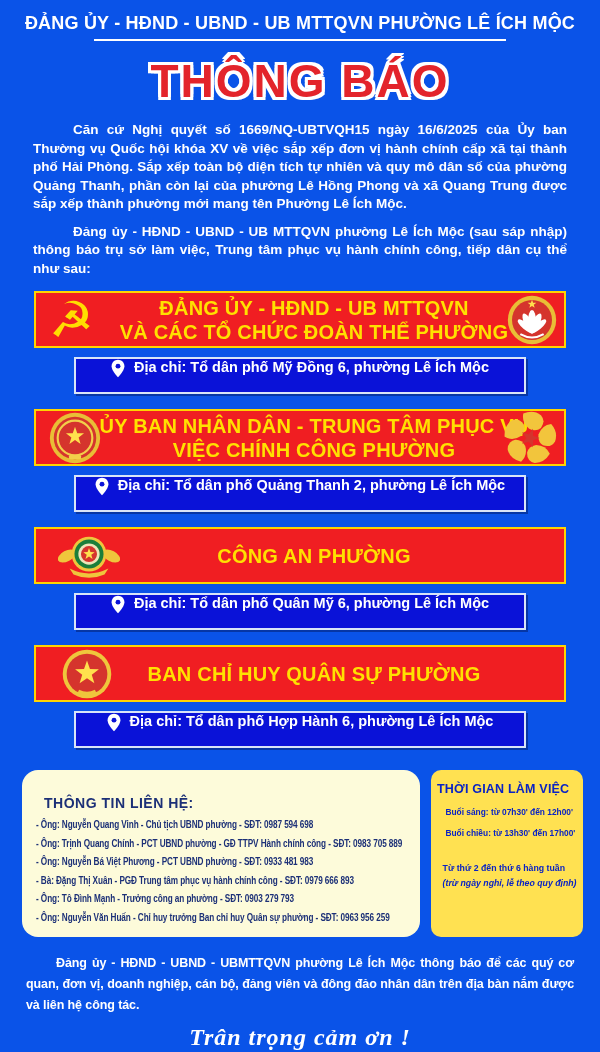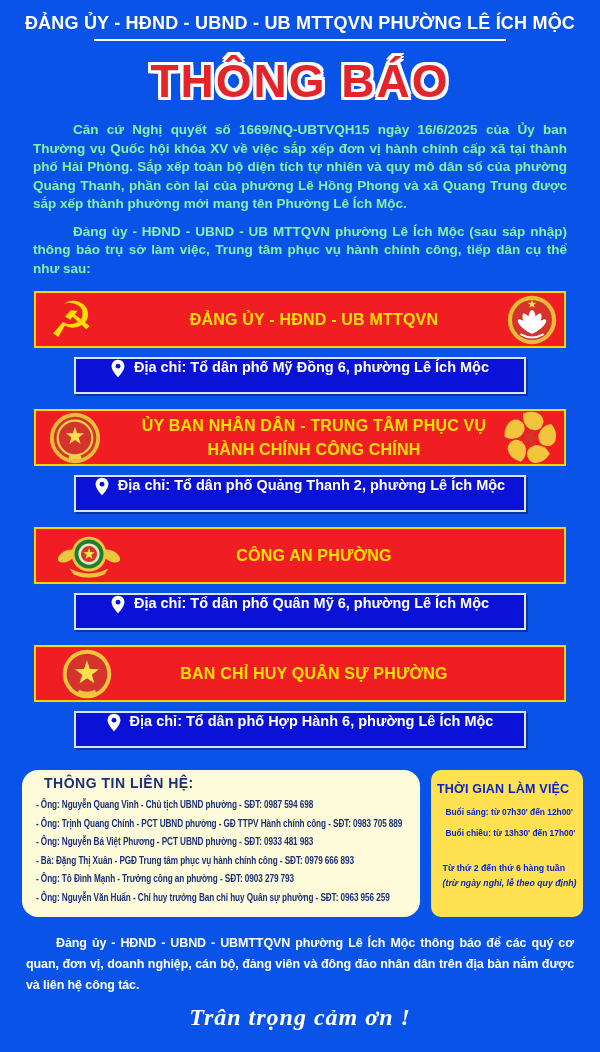--- a/index.html
+++ b/index.html
@@ -14,49 +14,49 @@
     font-size:18px; font-weight:bold; white-space:nowrap; letter-spacing:0.2px;
   }
   .org-underline { width:412px; height:2px; background:#ffffff; margin:5px auto 0; }
   .main-title {
     text-align:center; font-size:46px; font-weight:800; color:#E3242B;
     letter-spacing:2px; margin-top:14px; line-height:52px;
     text-shadow:-3px -3px 0 #fff, 3px -3px 0 #fff, -3px 3px 0 #fff, 3px 3px 0 #fff,
                  0 -3px 0 #fff, 0 3px 0 #fff, -3px 0 0 #fff, 3px 0 0 #fff;
   }
   .intro {
-    color:#86efac; font-weight:bold; font-size:13.5px; line-height:18.5px;
+    color:#ffffff; font-weight:bold; font-size:13.5px; line-height:18.5px;
     text-align:justify; margin:14px 33px 0; text-indent:40px;
   }
   .intro.p2 { margin-top:9px; }
   .section { margin-top:15px; }
   .section.first { margin-top:13px; }
   .banner {
     position:relative; margin:0 34px; height:53px;
     background:#F01E22; border:2.5px solid #FFD400;
     display:flex; align-items:center; justify-content:center;
   }
   .banner-title {
     text-align:center; color:#FFE100; font-weight:800;
-    font-size:16px; line-height:24px; letter-spacing:0.2px; white-space:nowrap;margin-left:28px;
+    font-size:20px; line-height:24px; letter-spacing:0.2px; white-space:nowrap;margin-left:28px;
   }
   .icon-left  { position:absolute; left:13px; top:50%; transform:translateY(-50%); line-height:0; }
   .icon-right { position:absolute; right:7px; top:50%; transform:translateY(-50%); line-height:0; }
   .hs-glyph { font-family:"DejaVu Sans", sans-serif; font-size:50px; color:#FFDE00; line-height:50px; }
   .address-bar {
     width:448px; height:33px; margin:9px auto 0;
     background:#0A12D8; border:2px solid #D8E4F8;
     display:flex; align-items:flex-start; justify-content:center; gap:9px;
     color:#ffffff; font-weight:bold; font-size:14.5px; white-space:nowrap;
     box-shadow:2px 2px 0 rgba(0,0,40,0.35);
   }
   .info-row { display:flex; margin:22px 16px 0 22px; gap:11px; align-items:stretch; }
   .contact-box {
     width:398px; box-sizing:border-box; background:#FDFBDA; border-radius:16px;
-    padding:2px 8px 10px 14px; color:#1C3077; overflow:hidden;
+    padding:22px 8px 10px 14px; color:#1C3077; overflow:hidden;
   }
   .contact-title { font-size:14px; font-weight:800; letter-spacing:0.5px; margin:3px 0 5px 8px; }
   .contact-item {
     font-size:10px; font-weight:bold; line-height:18.5px; white-space:nowrap;
     transform:scaleX(0.82); transform-origin:0 50%; letter-spacing:-0.1px;
   }
   .hours-box {
     width:152px; box-sizing:border-box; background:#FFE151; border-radius:10px;
     padding:12px 6px 10px; color:#0A23C4; text-align:left; overflow:hidden;
   }
@@ -83,20 +83,21 @@
   <div class="main-title">THÔNG BÁO</div>
 
   <p class="intro p1">Căn cứ Nghị quyết số 1669/NQ-UBTVQH15 ngày 16/6/2025 của Ủy ban Thường vụ Quốc hội khóa XV về việc sắp xếp đơn vị hành chính cấp xã tại thành phố Hải Phòng. Sắp xếp toàn bộ diện tích tự nhiên và quy mô dân số của phường Quảng Thanh, phần còn lại của phường Lê Hồng Phong và xã Quang Trung được sắp xếp thành phường mới mang tên Phường Lê Ích Mộc.</p>
   <p class="intro p2">Đảng ủy - HĐND - UBND - UB MTTQVN phường  Lê Ích Mộc (sau sáp nhập) thông báo trụ sở làm việc, Trung tâm phục vụ hành chính công, tiếp dân cụ thể như sau:</p>
 
   <div class="section first">
     <div class="banner">
       <span class="icon-left hs-glyph">☭</span>
       <div class="banner-title">
         <div>ĐẢNG ỦY - HĐND - UB MTTQVN</div>
+        <div>VÀ CÁC TỔ CHỨC ĐOÀN THỂ PHƯỜNG</div>
       </div>
       <span class="icon-right">
         <svg width="50" height="50" viewBox="-30 -30 60 60">
           <circle r="29" fill="#E9BE36"></circle>
             <circle r="24" fill="#D5342D"></circle>
           <g fill="#ffffff">
             <g transform="rotate(-50 0 14)">
                 <ellipse cx="0" cy="4" rx="4" ry="12"></ellipse>
               </g>
             <g transform="rotate(-25 0 14)">
@@ -130,21 +131,21 @@
         <svg width="52" height="52" viewBox="-30 -30 60 60">
           <circle r="29" fill="#E9BE36"></circle>
             <circle r="24.5" fill="#D5342D"></circle>
           <circle r="20" fill="none" stroke="#F2CF4A" stroke-width="2.5"></circle>
           <path transform="translate(0,-2) scale(1.1)" fill="#FFE14D" d="M0,-10 L2.35,-3.24 L9.51,-3.09 L3.8,1.24 L5.88,8.09 L0,4 L-5.88,8.09 L-3.8,1.24 L-9.51,-3.09 L-2.35,-3.24 Z"></path>
           <rect x="-7" y="19.5" width="14" height="5" rx="1.5" fill="#F2CF4A"></rect>
         </svg>
       </span>
       <div class="banner-title">
         <div>ỦY BAN NHÂN DÂN - TRUNG TÂM PHỤC VỤ</div>
-        <div>HÀNH CHÍNH CÔNG CHÍNH</div>
+        <div>VIỆC CHÍNH CÔNG PHƯỜNG</div>
       </div>
       <span class="icon-right">
         <svg width="54" height="54" viewBox="-32 -32 64 64">
           <g fill="#F2C53C">
             <path d="M-8,-29 Q4,-34 13,-27 Q19,-20 13,-12 Q7,-7 -1,-11 Q-10,-18 -8,-29 Z"></path>
             <g transform="rotate(72)">
                 <path d="M-8,-29 Q4,-34 13,-27 Q19,-20 13,-12 Q7,-7 -1,-11 Q-10,-18 -8,-29 Z"></path>
               </g>
             <g transform="rotate(144)">
                 <path d="M-8,-29 Q4,-34 13,-27 Q19,-20 13,-12 Q7,-7 -1,-11 Q-10,-18 -8,-29 Z"></path>

